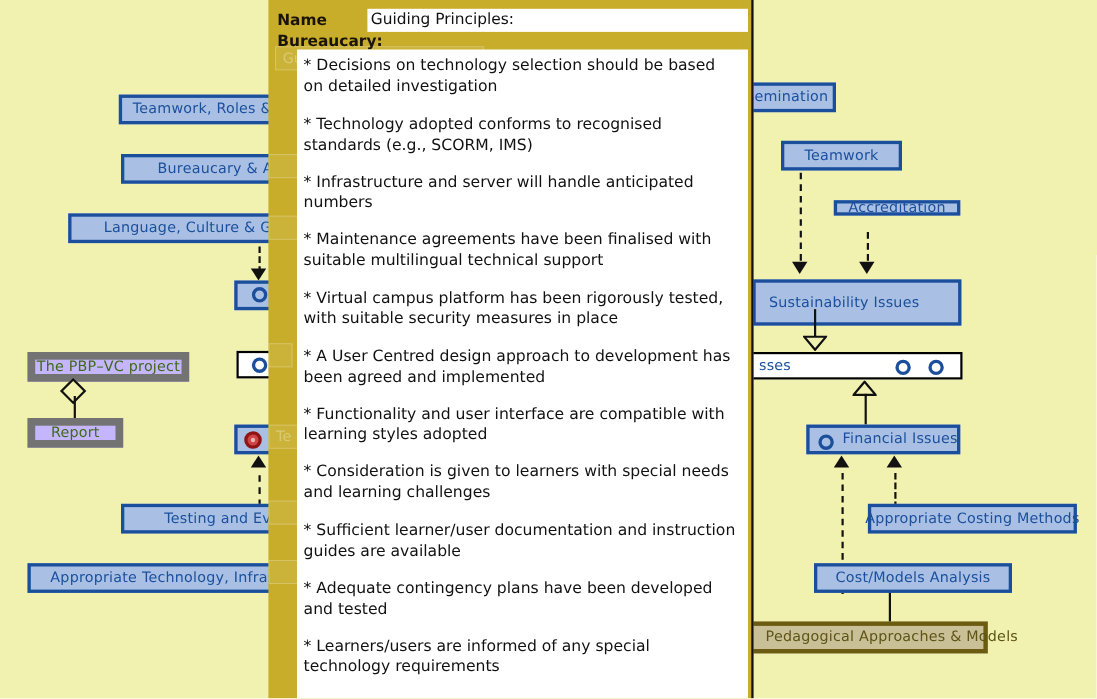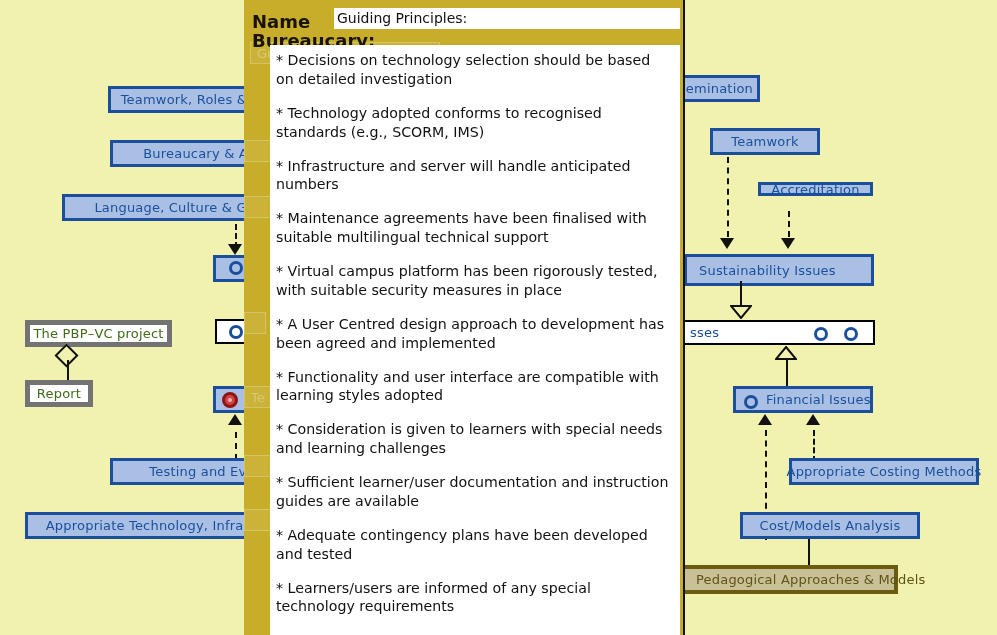--- a/index.html
+++ b/index.html
@@ -35,22 +35,22 @@
     color: #1b4f9c;
   }
   .node.white {
     background: #ffffff;
     border: 2px solid #000000;
     color: #1b4f9c;
     justify-content: flex-start;
     padding-left: 8px;
   }
   .node.green {
-    background: #ffffff;
-    border: 5px solid #737373;
+    background: #c4b5fd;
+    border: 7px solid #737373;
     color: #3f6b16;
   }
   .node.tan {
     background: #c9c098;
     border: 4px solid #6b5c12;
     color: #5d5416;
   }
   .node.leftlabel { justify-content: flex-start; padding-left: 12px; }
 
   
@@ -118,21 +118,21 @@
     background: #c8ad2a;
     box-sizing: border-box;
     border-right: 2px solid #111;
     font-family: "DejaVu Sans", sans-serif;
     overflow: hidden;
   }
   #popup .row {
     position: absolute;
     left: 8px;
     color: #1a1408;
-    font-size: 18px;
+    font-size: 14px;
     font-weight: 600;
   }
   #popup .name-label { top: 11px; }
   #popup .desc-label { top: 30px; }
   #popup .name-field {
     position: absolute;
     left: 90px;
     top: 8px;
     width: 346px;
     height: 21px;
@@ -221,21 +221,21 @@
 
   <div class="node blue" style="left:25px;top:512px;width:300px;height:27px;">
     <span>Appropriate Technology, Infrastructure</span>
   </div>
 
   <div class="node green" style="left:25px;top:320px;width:147px;height:27px;">
     <span>The PBP–VC project</span>
   </div>
   <div class="diamond" style="left:58px;top:347px;"></div>
   <div class="vline" style="left:67px;top:360px;height:20px;"></div>
-  <div class="node green" style="left:25px;top:380px;width:68px;height:27px;">
+  <div class="node green" style="left:25px;top:380px;width:87px;height:27px;">
     <span>Report</span>
   </div>
 
   <div class="node blue" style="left:665px;top:75px;width:95px;height:27px;">
     <span>ssemination</span>
   </div>
 
   <div class="node blue" style="left:710px;top:128px;width:110px;height:27px;">
     <span>Teamwork</span>
   </div>
@@ -243,21 +243,21 @@
   <div class="node blue" style="left:758px;top:182px;width:115px;height:14px;">
     <span>Accreditation</span>
   </div>
 
   <div class="vline dash" style="left:727px;top:157px;height:80px;"></div>
   <div class="arrow-open-up" style="left:720px;top:238px;transform:rotate(180deg);"></div>
 
   <div class="vline dash" style="left:788px;top:211px;height:26px;"></div>
   <div class="arrow-open-up" style="left:781px;top:238px;transform:rotate(180deg);"></div>
 
-  <div class="node blue leftlabel" style="left:684px;top:254px;width:190px;height:32px;">
+  <div class="node blue leftlabel" style="left:684px;top:254px;width:190px;height:42px;">
     <span>Sustainability Issues</span>
   </div>
 
   <div class="vline" style="left:740px;top:281px;height:26px;"></div>
   <svg class="tri" style="left:730px;top:305px;" width="22" height="14">
     <polygon points="1,1 21,1 11,13" fill="#f2f2b0" stroke="#111" stroke-width="2"></polygon>
   </svg>
 
   <div class="node white" style="left:680px;top:320px;width:195px;height:25px;">
     <span>sses</span>

